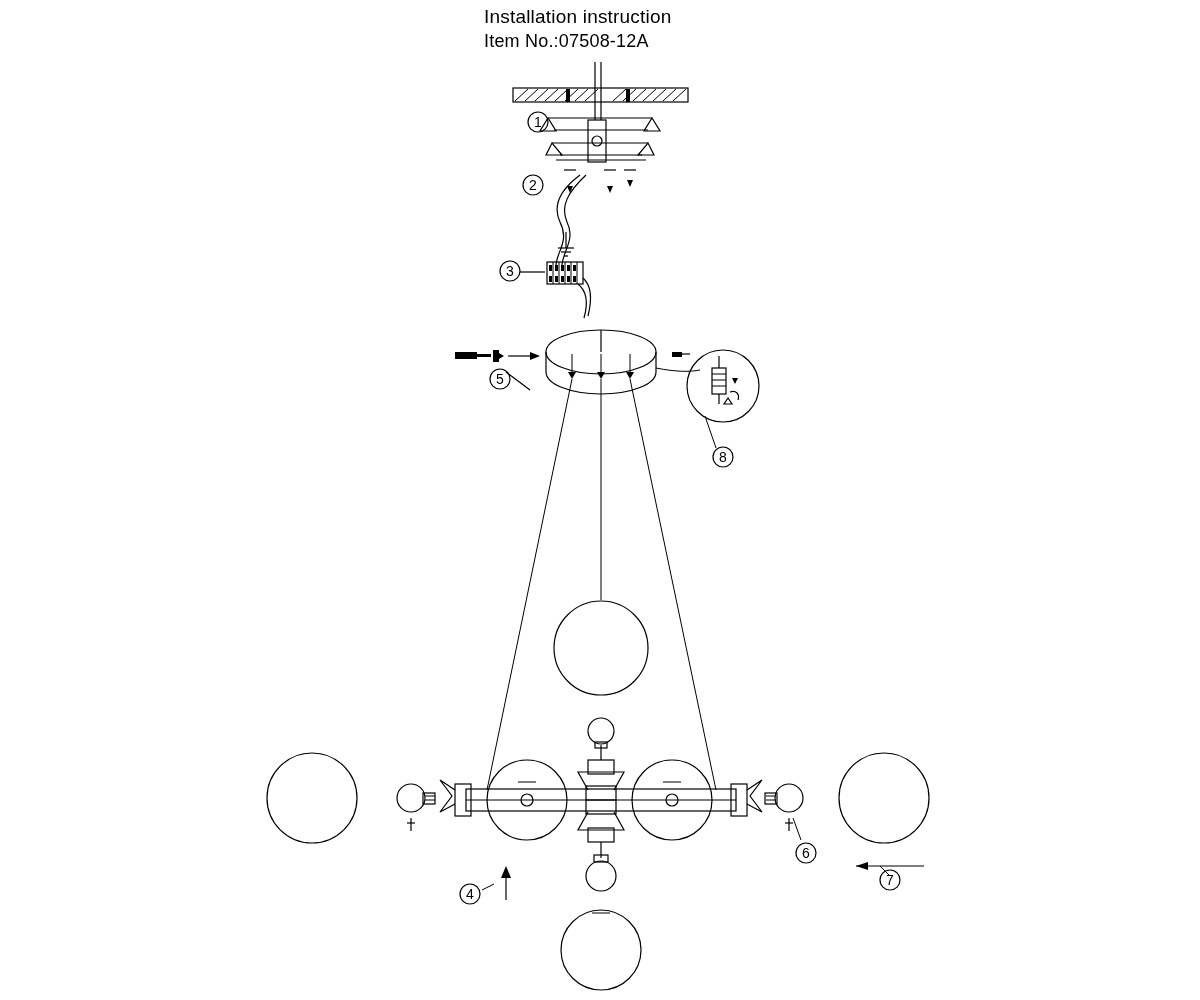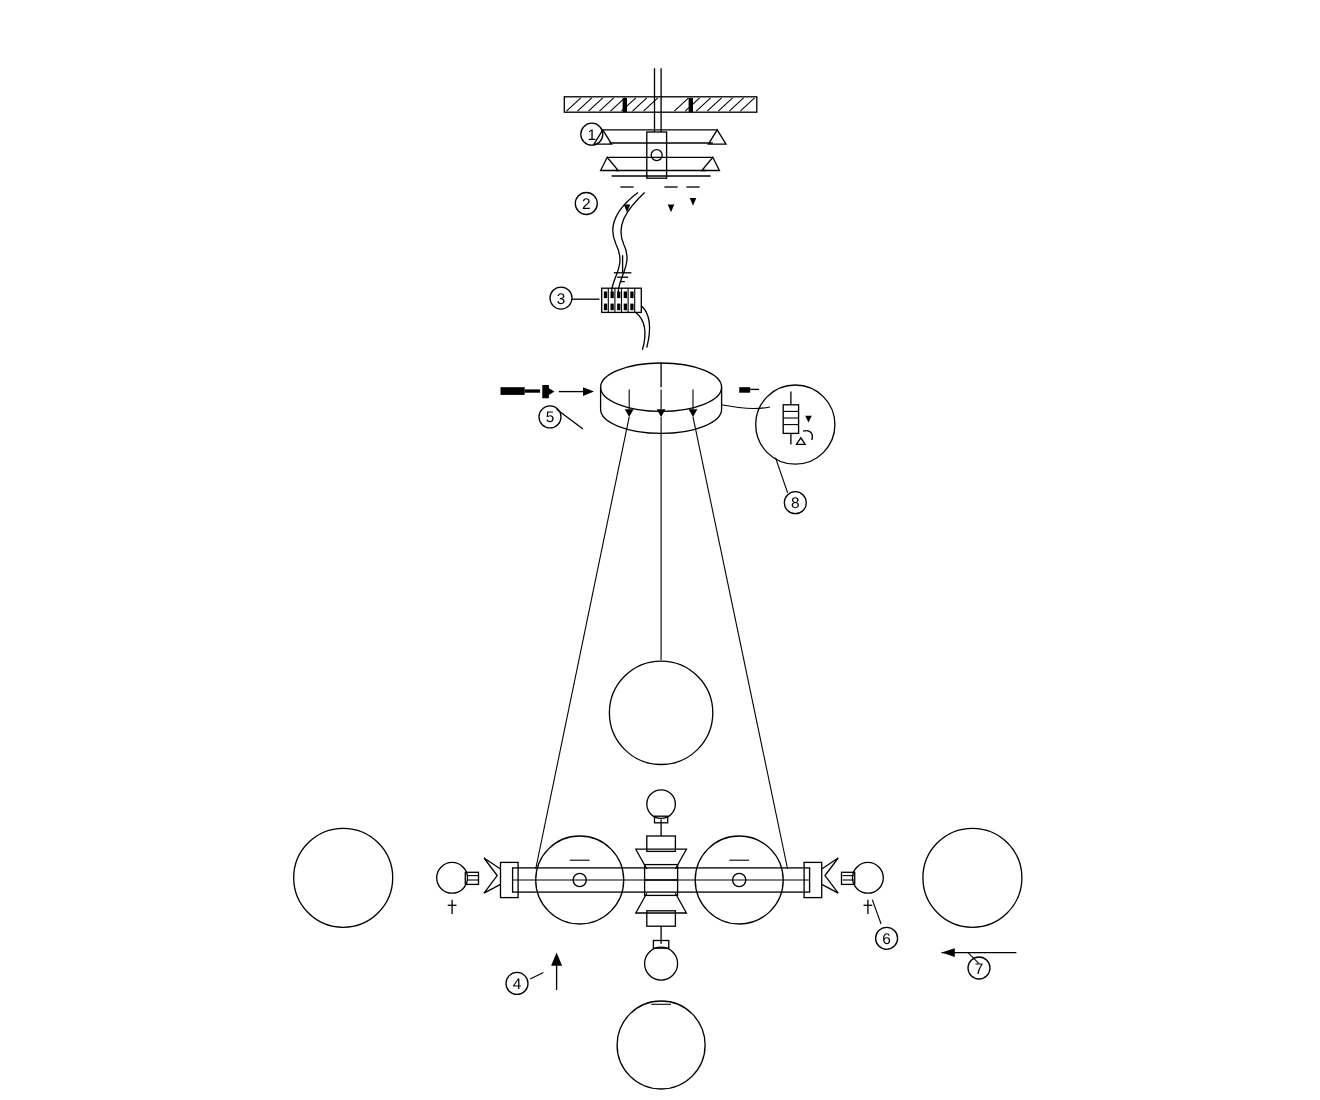--- a/index.html
+++ b/index.html
@@ -53,20 +53,24 @@
     font-family: "Liberation Sans", sans-serif;
     font-size: 14px;
     fill: #000;
   }
 </style>
 </head>
 <body>
 
 <div id="sheet">
 
+  <div class="title-block">
+    <div class="title-line1">Installation instruction</div>
+    <div class="title-line2">Item No.:07508-12A</div>
+  </div>
 
   <svg class="diagram" viewBox="0 0 1200 1000">
 
     <g>
 
       <rect class="cl" x="513" y="88" width="175" height="14"></rect>
       <g class="cl-thin">
         <line x1="515" y1="101" x2="528" y2="89"></line>
         <line x1="525" y1="101" x2="538" y2="89"></line>
         <line x1="535" y1="101" x2="548" y2="89"></line>

